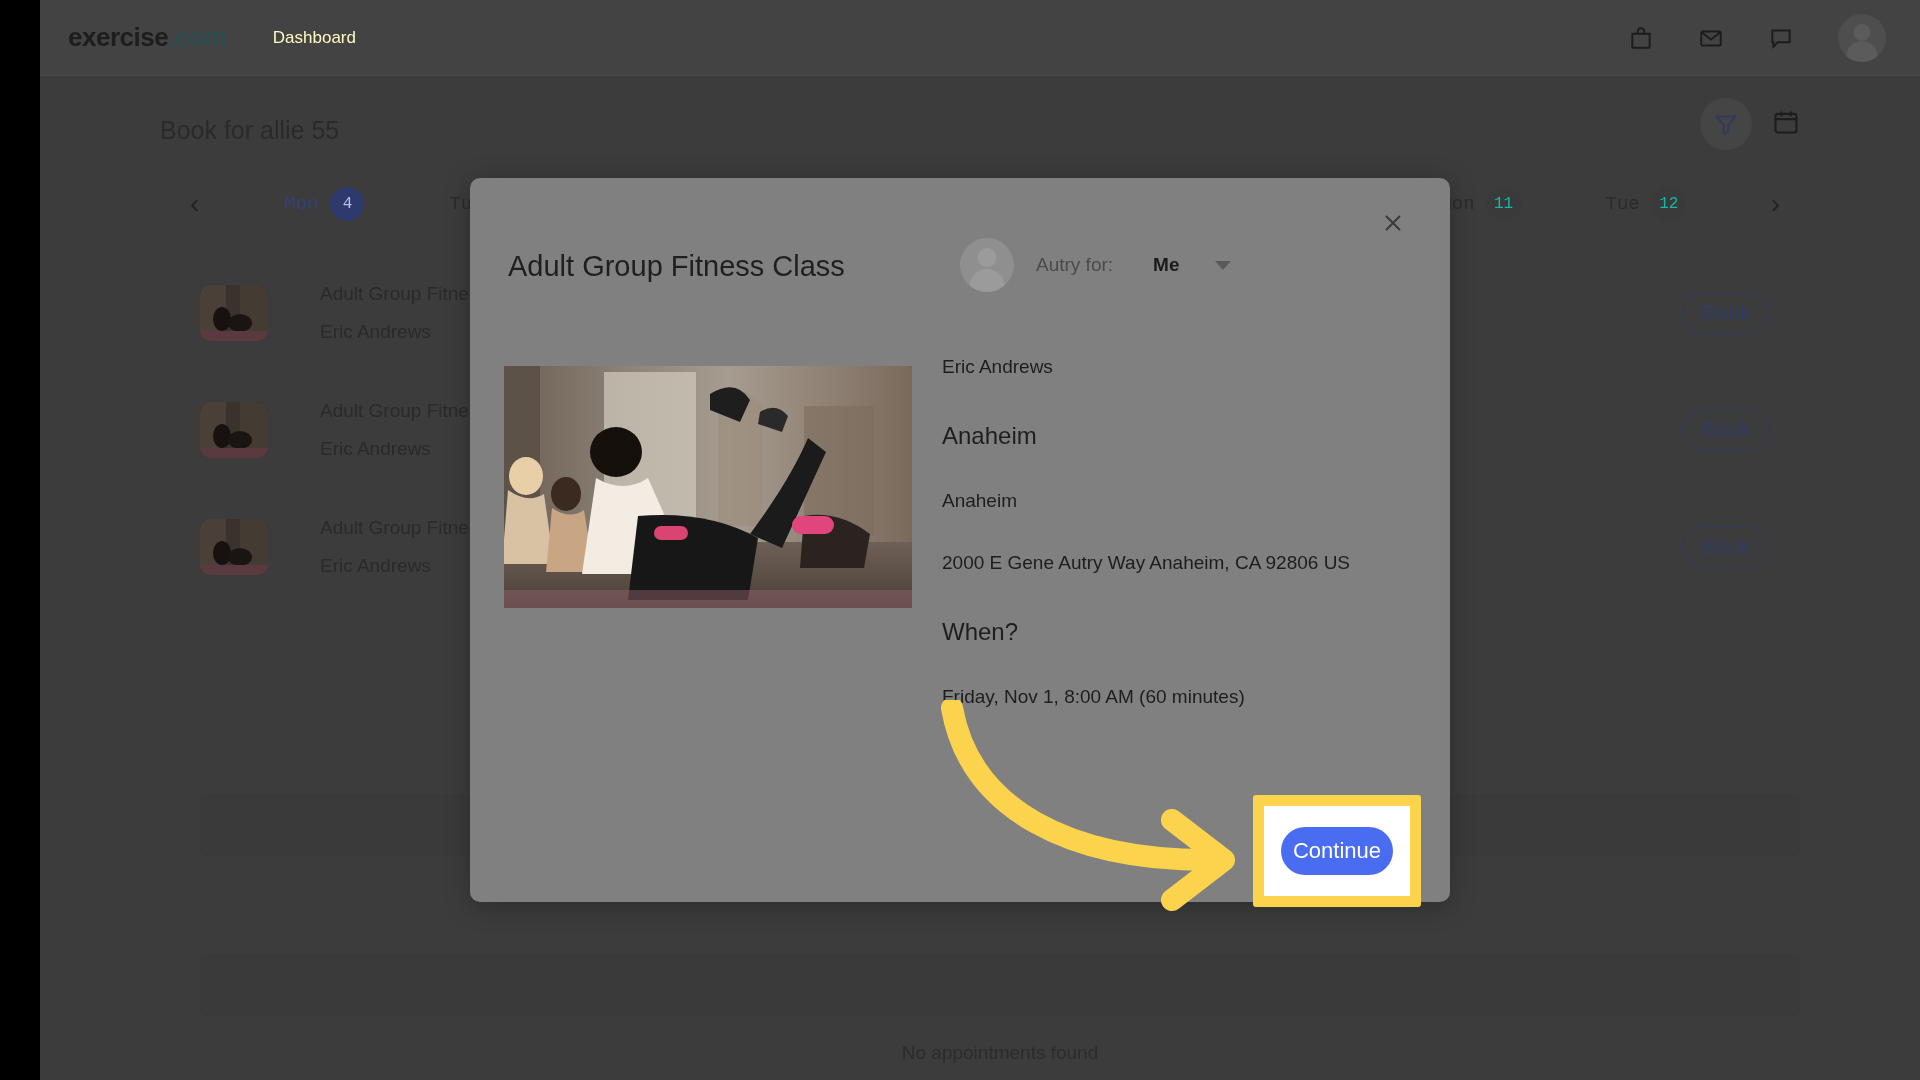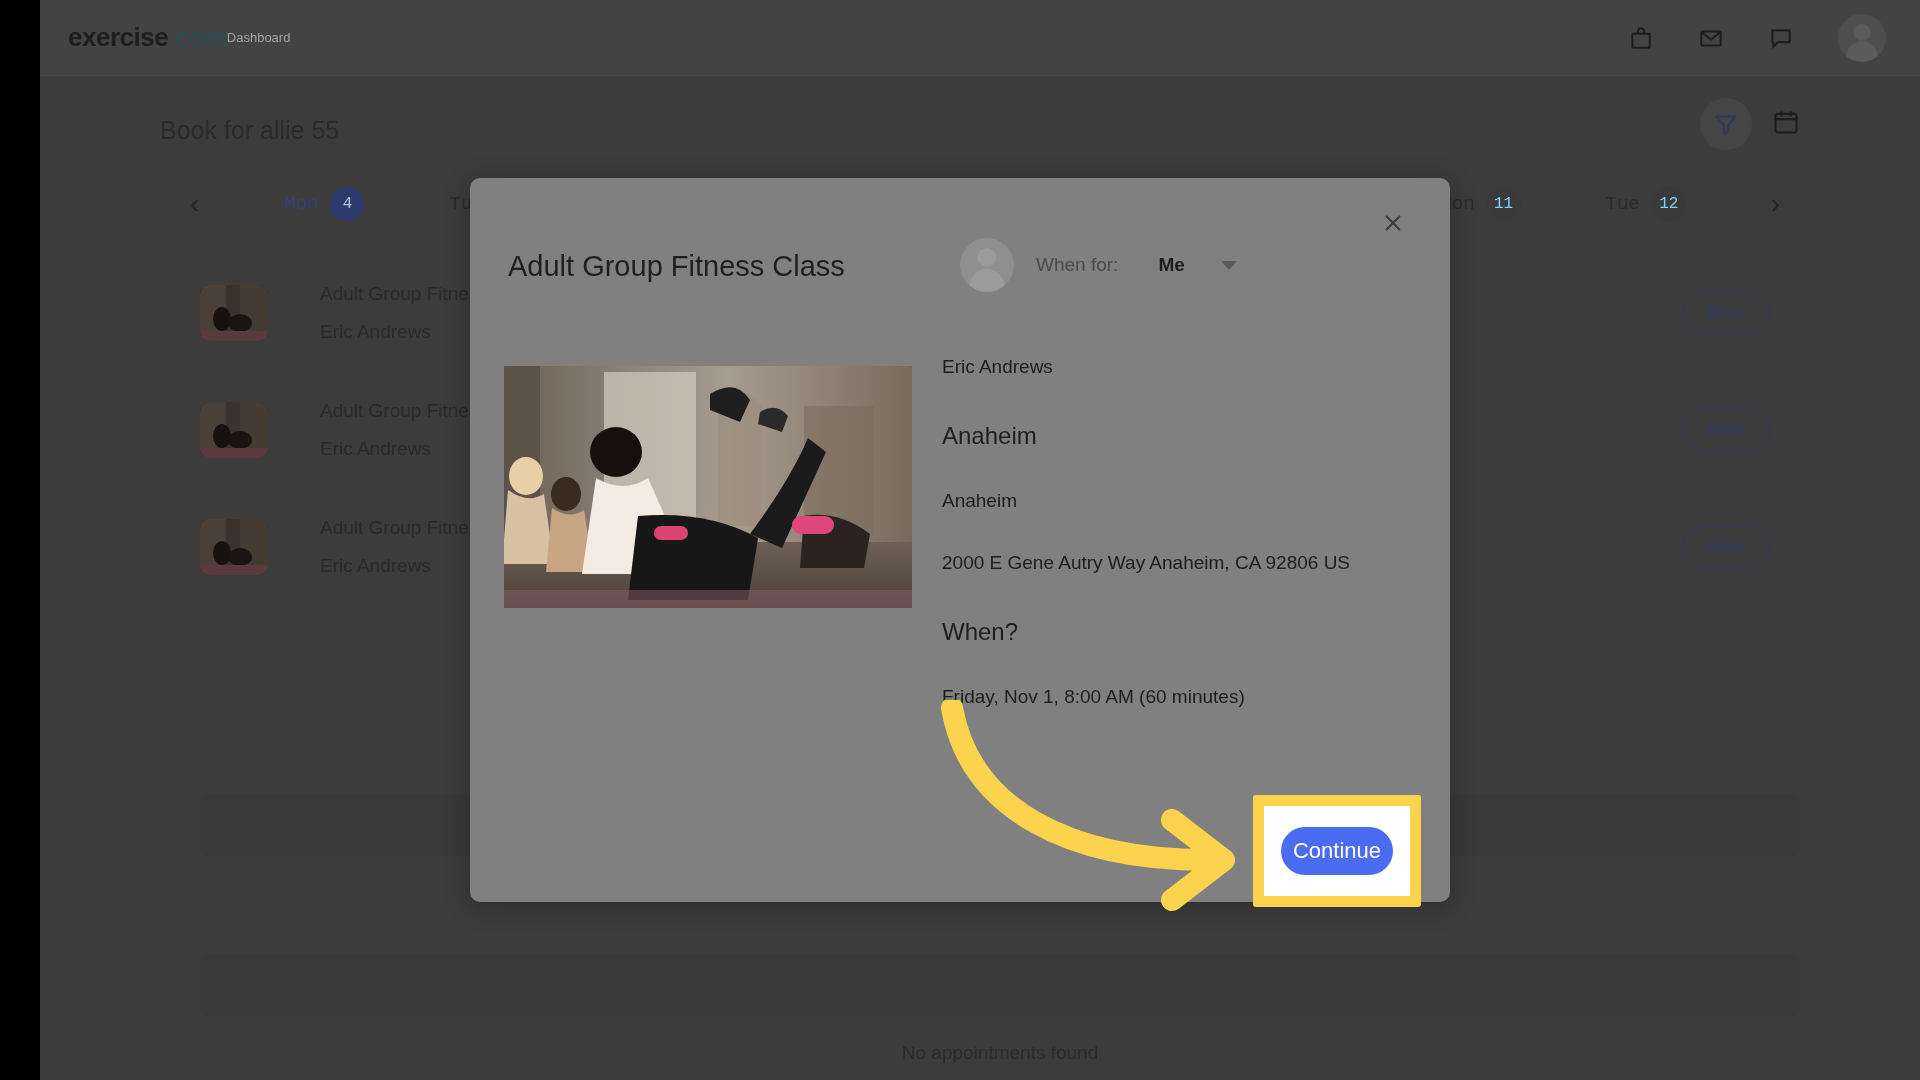--- a/index.html
+++ b/index.html
@@ -35,22 +35,23 @@
   }
   .brand {
     margin-left: 28px;
     font-size: 26px; font-weight: 700;
     letter-spacing: -0.5px;
     color: #1d1d1d;
     white-space: nowrap;
   }
   .brand .dotcom { color: #2f4c50; }
   .nav-link {
-    font-size: 13px;
-    color: #a3a3a3;
+    margin-left: 46px;
+    font-size: 17px;
+    color: #fef9c3;
   }
   .topbar-right {
     position: absolute; right: 34px; top: 0;
     height: 76px;
     display: flex; align-items: center; gap: 44px;
   }
   .ticon { width: 26px; height: 26px; display:block; color:#1c1c1c; }
   .avatar-nav {
     width: 48px; height: 48px; border-radius: 50%;
     background: #4e4e4e; position: relative; overflow: hidden;
@@ -94,21 +95,21 @@
     display: flex; align-items: center; justify-content: space-between;
   }
   .chev { font-size: 28px; color: #222; line-height: 1; }
   .day {
     display: flex; align-items: center; gap: 12px;
     font-size: 19px; color: #2b2b2b; font-family: Liberation Mono, monospace;
   }
   .day.active { color: #35407a; }
   .pill {
     width: 34px; height: 34px; border-radius: 50%;
-    background: #3a3a3a; color: #7dd3fc;
+    background: #3a3a3a; color: #14b8a6;
     display: flex; align-items: center; justify-content: center;
     font-size: 16px;
   }
   .pill.on { background: #2e3a6e; color: #b9bfe0; }
 
   
   .appt-list { position: absolute; left: 160px; top: 178px; width: 1570px; }
   .appt-row {
     height: 117px;
     display: flex; align-items: center;
@@ -121,21 +122,21 @@
     position: relative;
   }
   .appt-text { margin-left: 52px; }
   .appt-title { font-size: 19px; color: #2a2a2a; margin-bottom: 16px; }
   .appt-sub { font-size: 19px; color: #2a2a2a; }
   .book-btn {
     position: absolute; right: 0;
     width: 88px; height: 42px; border-radius: 21px;
     border: 1px solid #31395e;
     color: #333c63; background: transparent;
-    font-size: 17px;
+    font-size: 22px;
     display: flex; align-items: center; justify-content: center;
     font-family: "Liberation Sans", sans-serif;
   }
 
   .band {
     position: absolute; left: 160px;
     width: 1600px; height: 62px;
     background: #3a3a3a; border-radius: 8px;
   }
   .band.b1 { top: 718px; }
@@ -419,21 +420,21 @@
     <button class="modal-close">
       <svg width="22" height="22" viewBox="0 0 24 24" fill="none" stroke="currentColor" stroke-width="2.2" stroke-linecap="round">
         <path d="M5 5l14 14M19 5L5 19"></path>
       </svg>
     </button>
 
     <div class="modal-title">Adult Group Fitness Class</div>
 
     <div class="bookfor">
       <span class="avatar-lg"></span>
-      <span class="bookfor-label">When for:</span>
+      <span class="bookfor-label">Autry for:</span>
       <span class="bookfor-value">Me</span>
       <span class="caret"></span>
     </div>
 
     <div class="class-img">
       <svg viewBox="0 0 408 242" width="408" height="242" preserveAspectRatio="none">
         <defs>
           <linearGradient id="wallg" x1="0" y1="0" x2="1" y2="0">
             <stop offset="0%" stop-color="#6b5f52"></stop>
             <stop offset="30%" stop-color="#8d8278"></stop>

